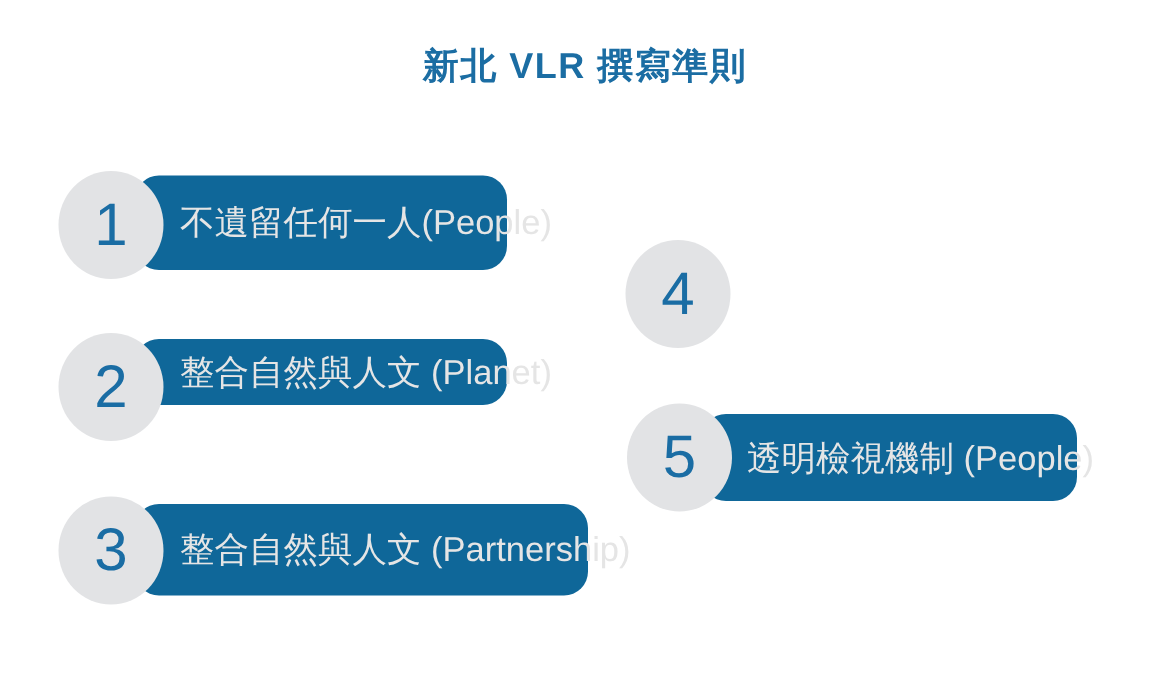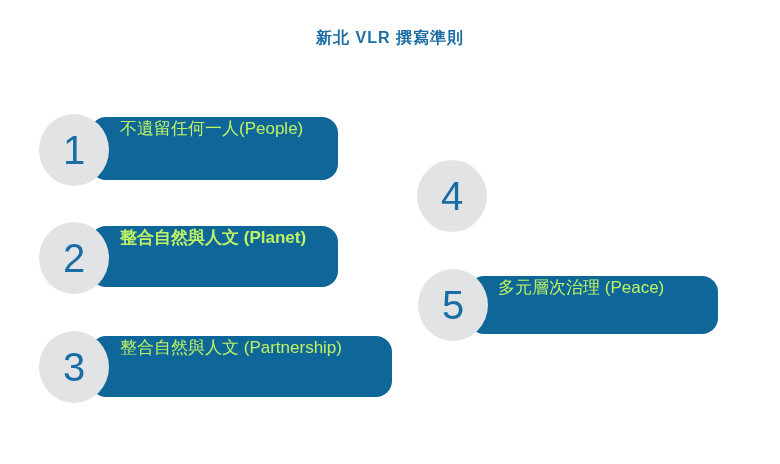--- a/index.html
+++ b/index.html
@@ -13,21 +13,21 @@
     position: relative;
     overflow: hidden;
     font-family: "Liberation Sans", "DejaVu Sans", sans-serif;
   }
   .page-title {
     position: absolute;
     top: 28px;
     left: 0;
     width: 780px;
     text-align: center;
-    font-size: 16px;
+    font-size: 24px;
     font-weight: 700;
     color: #1B6DA3;
     letter-spacing: 1px;
   }
   .item {
     position: absolute;
   }
   .num-circle {
     position: absolute;
     left: 0;
@@ -44,35 +44,35 @@
   .num-circle .num {
     font-size: 40px;
     font-weight: 400;
     color: #1A6DA4;
     line-height: 1;
   }
   .pill {
     position: absolute;
     background: #0F6799;
     border-radius: 16px;
-    color: #bef264;
+    color: #e5e5e5;
     display: flex;
-    align-items: flex-start;
+    align-items: center;
     padding-left: 30px;
     box-sizing: border-box;
-    font-size: 17px;
+    font-size: 23px;
     z-index: 1;
     white-space: nowrap;
   }
   
   .item-1 { left: 39px;  top: 114px; width: 300px; height: 80px; }
   .item-1 .pill { left: 51px; top: 3px; width: 248px; height: 63px; }
 
   .item-2 { left: 39px;  top: 222px; width: 300px; height: 80px; }
-  .item-2 .pill { left: 51px; top: 4px; width: 248px; height: 61px; font-weight: bold; }
+  .item-2 .pill { left: 51px; top: 4px; width: 248px; height: 44px; }
 
   .item-3 { left: 39px;  top: 331px; width: 360px; height: 80px; }
   .item-3 .pill { left: 51px; top: 5px; width: 302px; height: 61px; }
 
   .item-4 { left: 417px; top: 160px; width: 310px; height: 80px; }
   .item-4 .pill { left: 51px; top: 6px; width: 252px; height: 58px; }
 
   .item-5 { left: 418px; top: 269px; width: 310px; height: 80px; }
   .item-5 .pill { left: 50px; top: 7px; width: 250px; height: 58px; }
 </style>
@@ -109,18 +109,18 @@
 </div>
 
 <div class="item item-4">
   <div class="num-circle">
     <span class="num">4</span>
   </div>
 </div>
 
 <div class="item item-5">
   <div class="pill">
-    <span>多元層次治理 (Peace)</span>
+    <span>透明檢視機制 (People)</span>
   </div>
   <div class="num-circle">
     <span class="num">5</span>
   </div>
 </div>
 
 </body></html>

